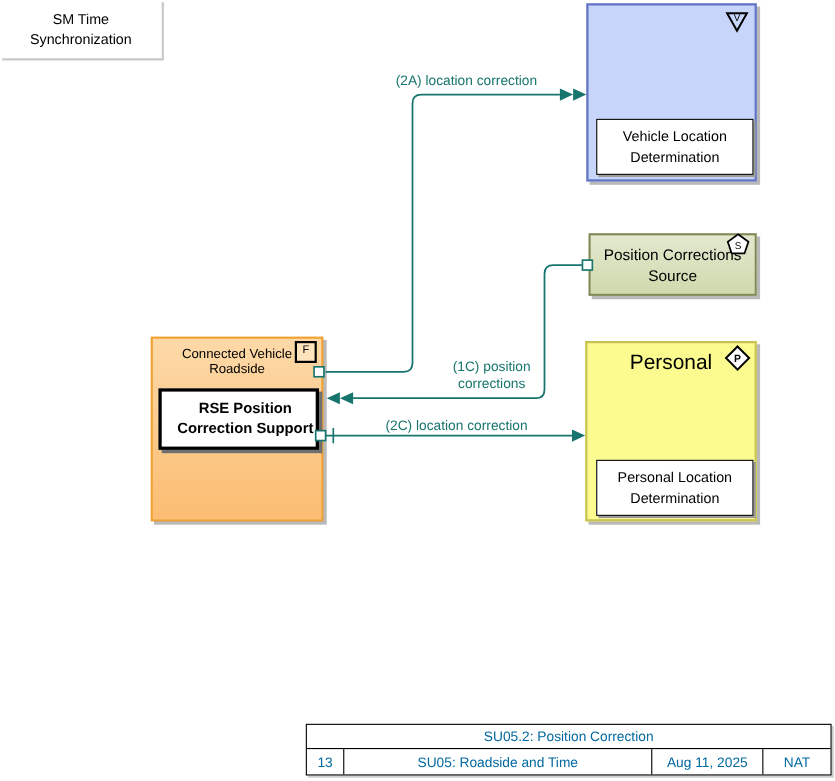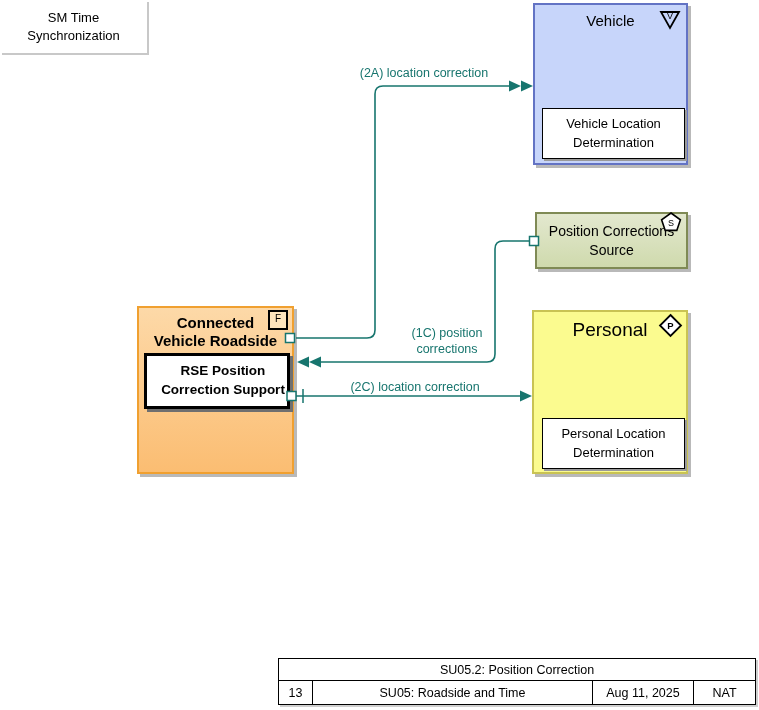--- a/index.html
+++ b/index.html
@@ -38,21 +38,21 @@
   .el-personal {
     left: 532px; top: 310px; width: 156px; height: 164px;
     background: #fbfb8f; border: 2px solid #c9c353;
   }
   .el-personal .title { font-size: 19px; padding-top: 7px; }
   .el-cvr {
     left: 137px; top: 306px; width: 157px; height: 168px;
     background: linear-gradient(#fdd9a8, #fbbd72);
     border: 2px solid #f0a030;
   }
-  .el-cvr .title { font-weight: bold; font-size: 15px; padding: 6px 10px 0 10px; }
+  .el-cvr .title { font-weight: normal; font-size: 12px; padding: 6px 10px 0 10px; }
 
   
   .fobject {
     position: absolute; background: #ffffff; color: #000;
     display: flex; align-items: center; justify-content: center;
     text-align: center; font-size: 13px; line-height: 1.4;
   }
   .fo-thin  { border: 1px solid #000; box-shadow: 2px 2px 0 #9a9a9a; }
   .fo-thick { border: 3px solid #000; box-shadow: 3px 3px 0 #6f6f6f; font-weight: bold; font-size: 13.5px; padding-left: 12px; }
   .fo-vehicle  { left: 7px; top: 103px; width: 143px; height: 51px; }
@@ -81,42 +81,41 @@
 
   
   .arrows { position: absolute; left: 0; top: 0; width: 759px; height: 710px;
             pointer-events: none; }
 
   
   .title-block {
     position: absolute; left: 278px; top: 658px; width: 478px;
     border: 1px solid #000; background: #ffffff;
     box-shadow: 2px 2px 0 #cfcfcf;
-    font-size: 12.5px; color: #000000;
+    font-size: 12.5px; color: #0369a1;
   }
   .tb-row1 {
     height: 22px; border-bottom: 1px solid #000;
     display: flex; align-items: center; justify-content: center;
   }
   .tb-row2 { display: grid; grid-template-columns: 34px 280px 101px auto; height: 23px; }
   .tb-cell {
     display: flex; align-items: center; justify-content: center;
     border-right: 1px solid #000; height: 100%;
   }
   .tb-cell:last-child { border-right: none; }
 </style>
 </head>
 <body>
 
 <div class="canvas">
 
   <div class="note">SM Time Synchronization</div>
 
   <div class="element el-vehicle">
-    <div class="title">Vehicle</div>
     <svg class="corner-icon icon-v" width="24" height="23">
       <polygon points="3,4 21,4 12,20" fill="none" stroke="#000" stroke-width="1.8"></polygon>
       <text x="12" y="11" text-anchor="middle" font-size="9" font-family="Liberation Sans, sans-serif" fill="#000">V</text>
     </svg>
     <div class="fobject fo-thin fo-vehicle">Vehicle Location Determination</div>
   </div>
 
   <div class="element el-pcs">
     <div class="title">Position Corrections Source</div>
     <svg class="corner-icon icon-s" width="24" height="24">

